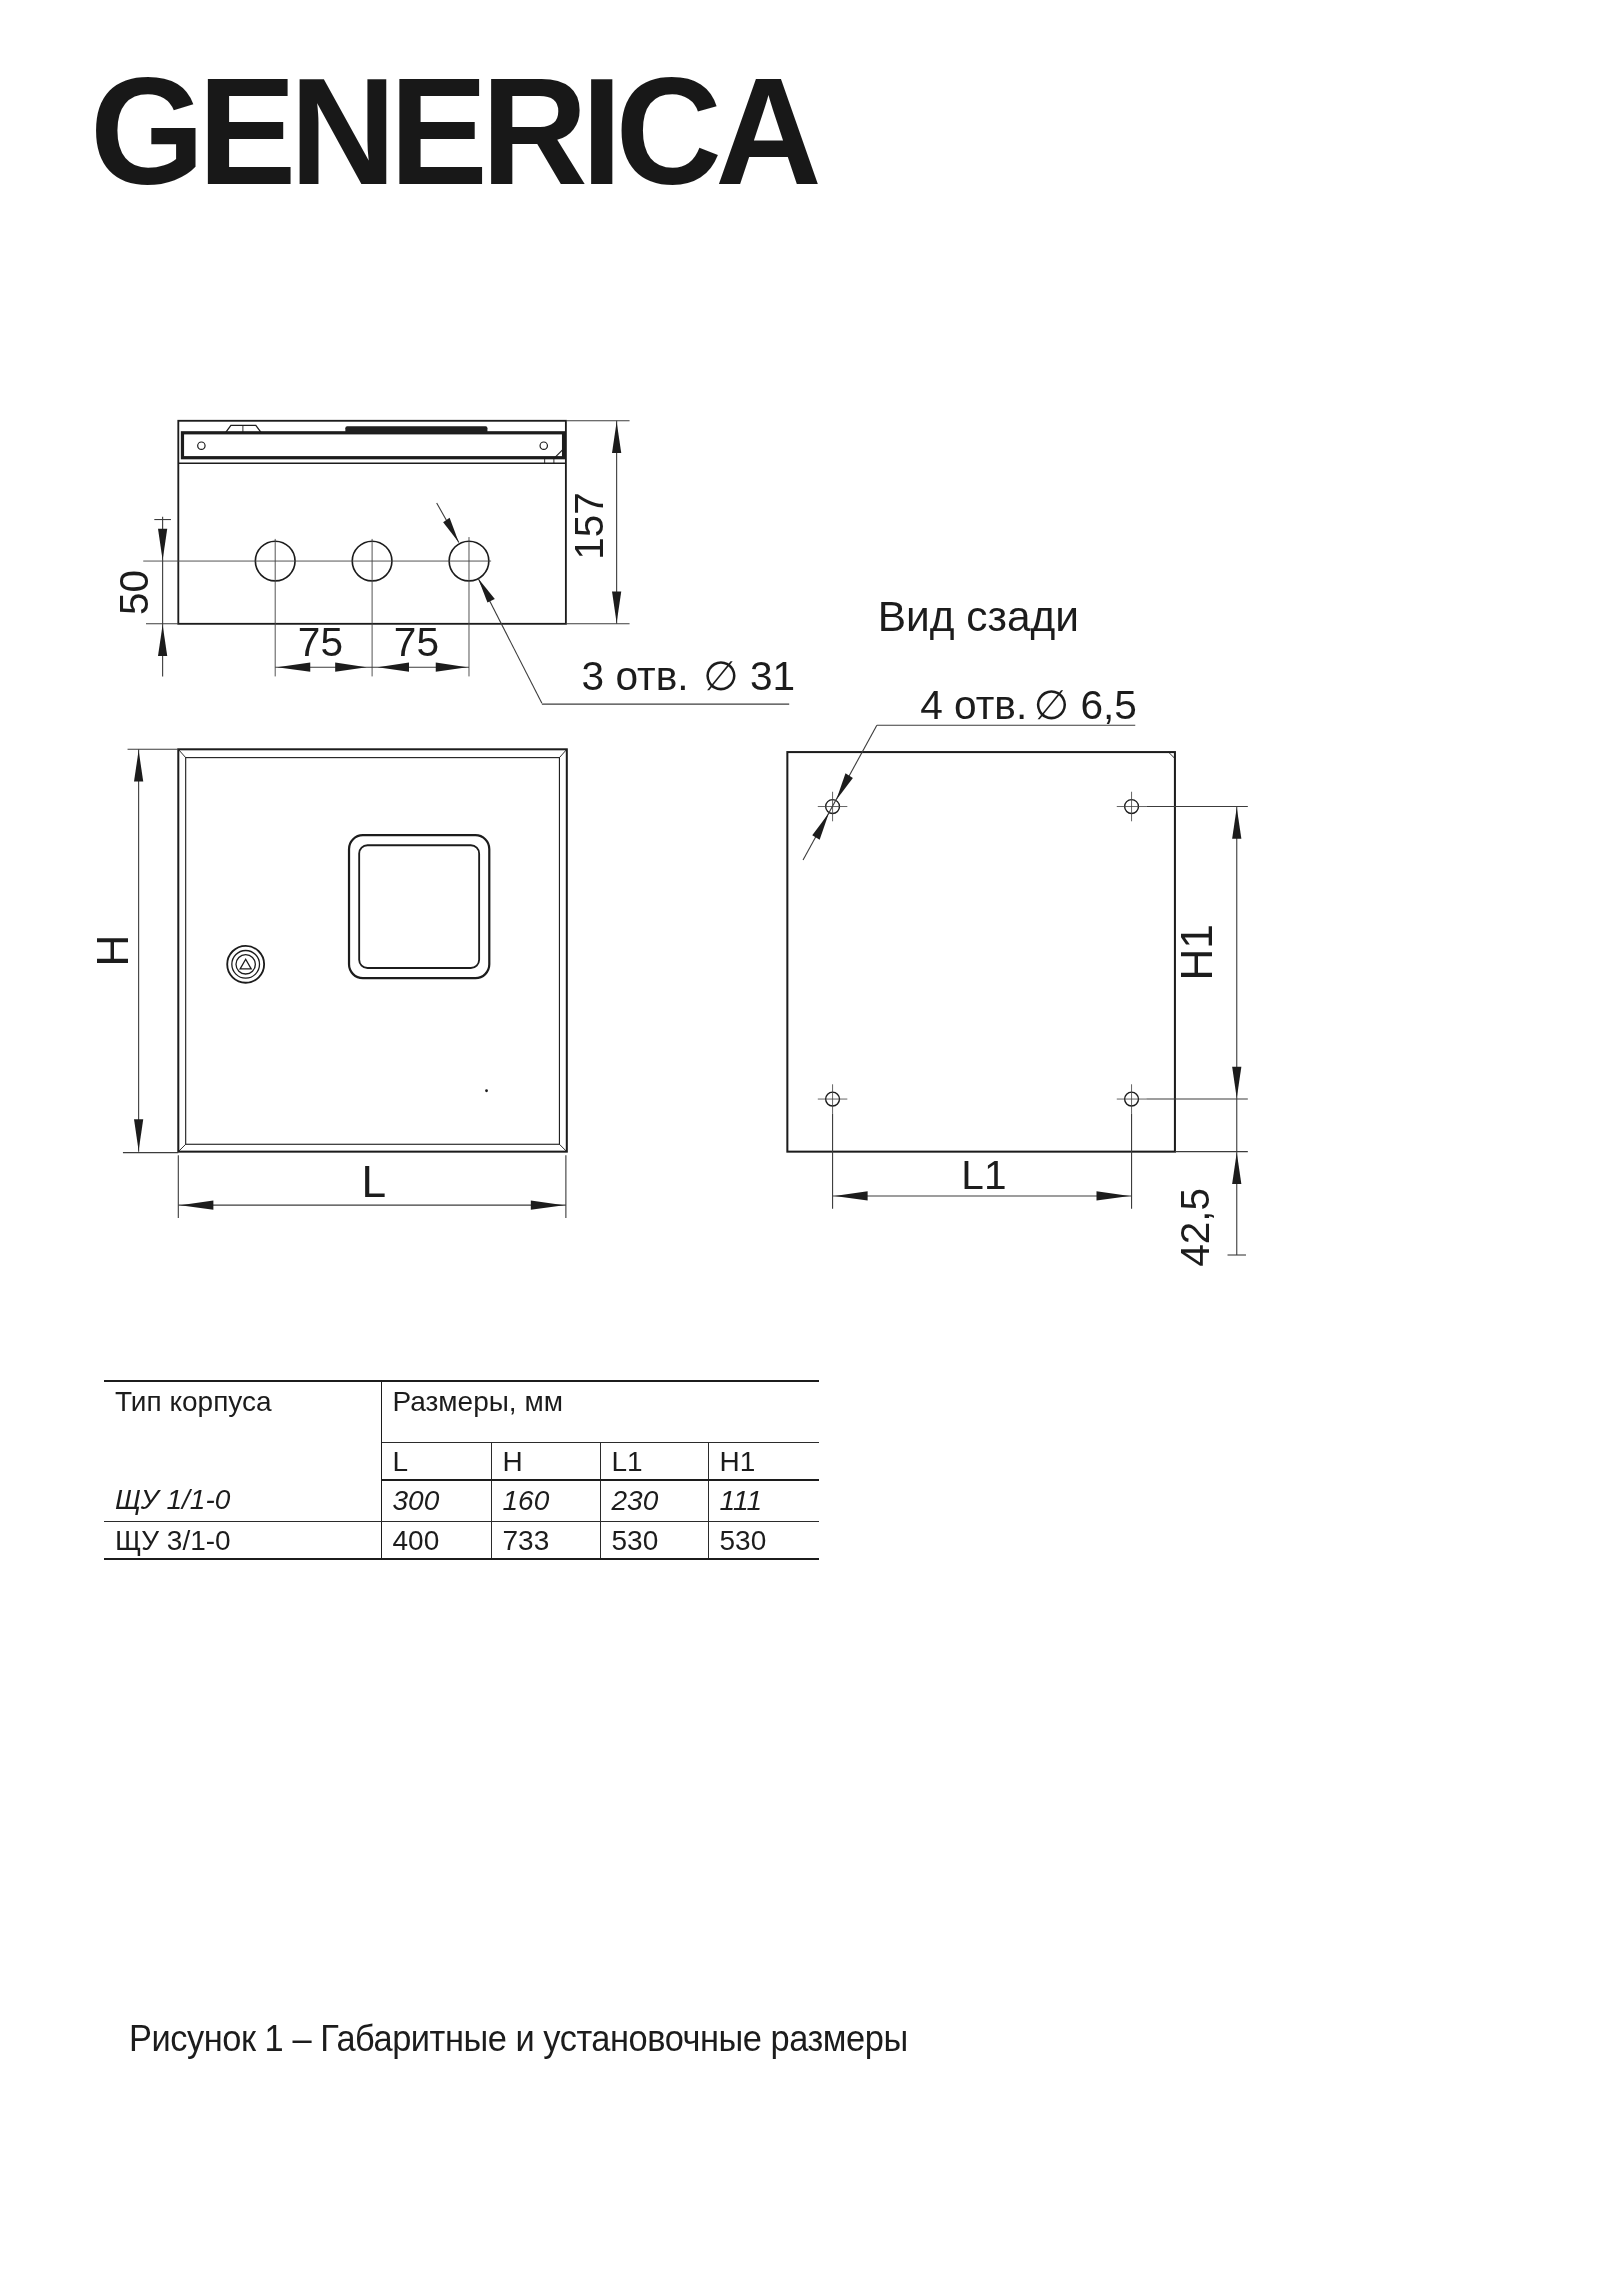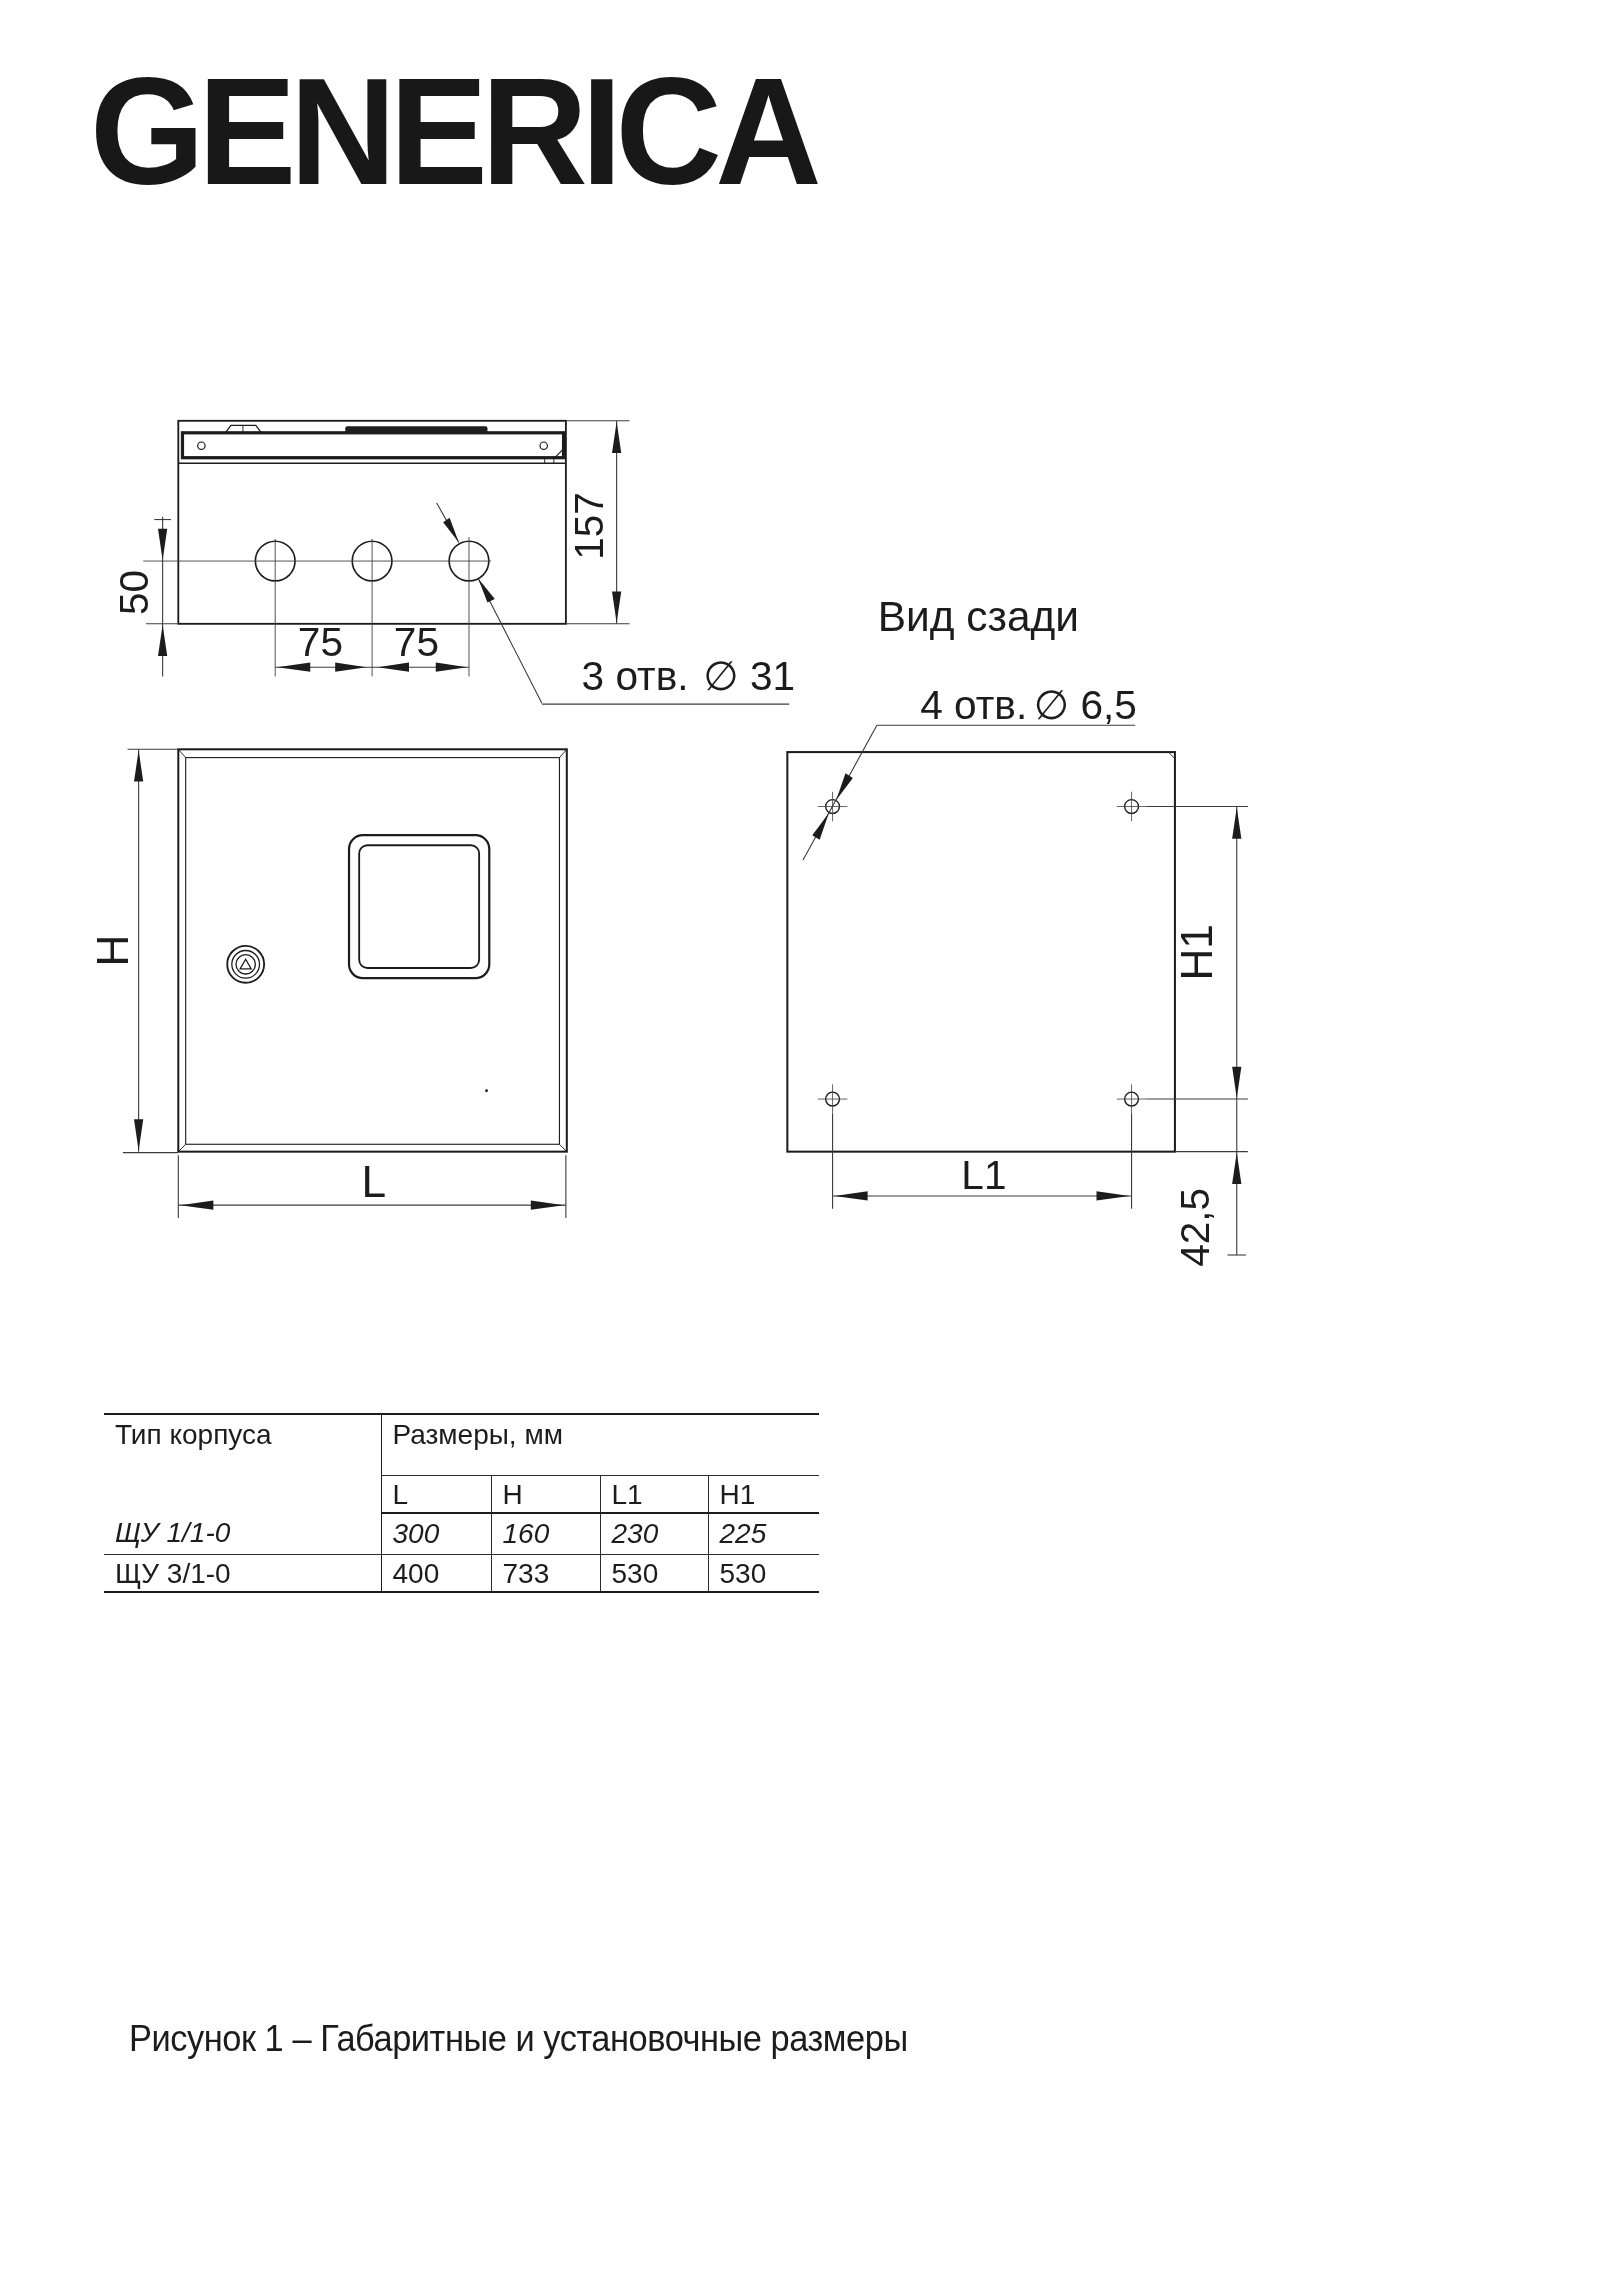--- a/index.html
+++ b/index.html
@@ -7,21 +7,21 @@
         font-family:"Liberation Sans",sans-serif;color:#1c1c1c;}
   #logo{position:absolute;left:90px;top:55px;font-size:152px;font-weight:bold;
         letter-spacing:-0.045em;line-height:1;color:#181818;transform:scaleX(.97);
         transform-origin:left top;white-space:nowrap;}
   svg{position:absolute;left:0;top:0;}
   svg text{font-family:"Liberation Sans",sans-serif;fill:#1c1c1c;}
   .t44{font-size:44px;}
   .t46{font-size:46px;}
   .t48{font-size:48px;}
   
-  #spec-table{position:absolute;left:104px;top:1413px;border-collapse:collapse;
+  #spec-table{position:absolute;left:104px;top:1380px;border-collapse:collapse;
               table-layout:fixed;font-size:28px;color:#1c1c1c;}
   #spec-table td{padding:3.7px 3.7px 0 11px;vertical-align:top;box-sizing:border-box;
                  white-space:nowrap;}
   #spec-table{border-top:2.8px solid #1c1c1c;}
   td.c-type{border-right:1.8px solid #1c1c1c;}
   td.c-sizes{border-bottom:1.8px solid #2b2b2b;}
   tr.hdr2 td{border-bottom:2.8px solid #1c1c1c;}
   td.vline{border-left:1.8px solid #2b2b2b;}
   tr.row1 td{border-bottom:1.8px solid #2b2b2b;font-style:italic;}
   tr.row2 td{border-bottom:2.8px solid #1c1c1c;}
@@ -243,21 +243,21 @@
       <td>L</td>
       <td class="vline">H</td>
       <td class="vline">L1</td>
       <td class="vline">H1</td>
     </tr>
     <tr class="row1" style="height:41px">
       <td class="c-type">ЩУ 1/1-0</td>
       <td>300</td>
       <td class="vline">160</td>
       <td class="vline">230</td>
-      <td class="vline">225</td>
+      <td class="vline">111</td>
     </tr>
     <tr class="row2" style="height:38px">
       <td class="c-type">ЩУ 3/1-0</td>
       <td>400</td>
       <td class="vline">733</td>
       <td class="vline">530</td>
       <td class="vline">530</td>
     </tr>
   </tbody>
     </table>

